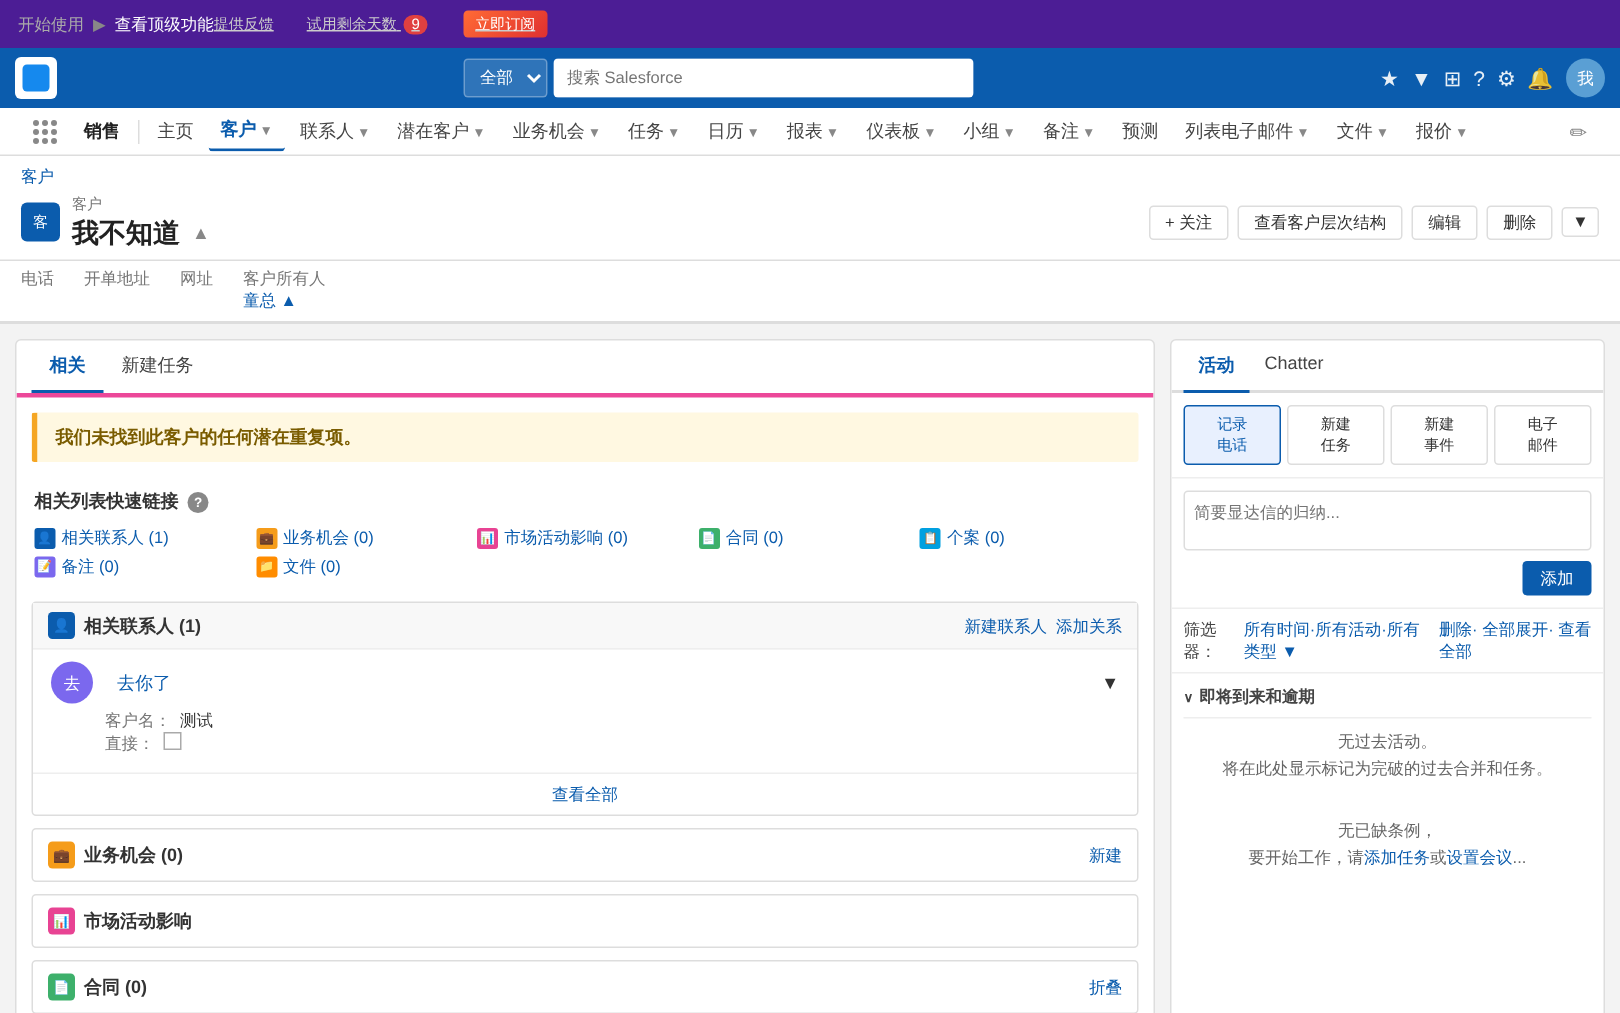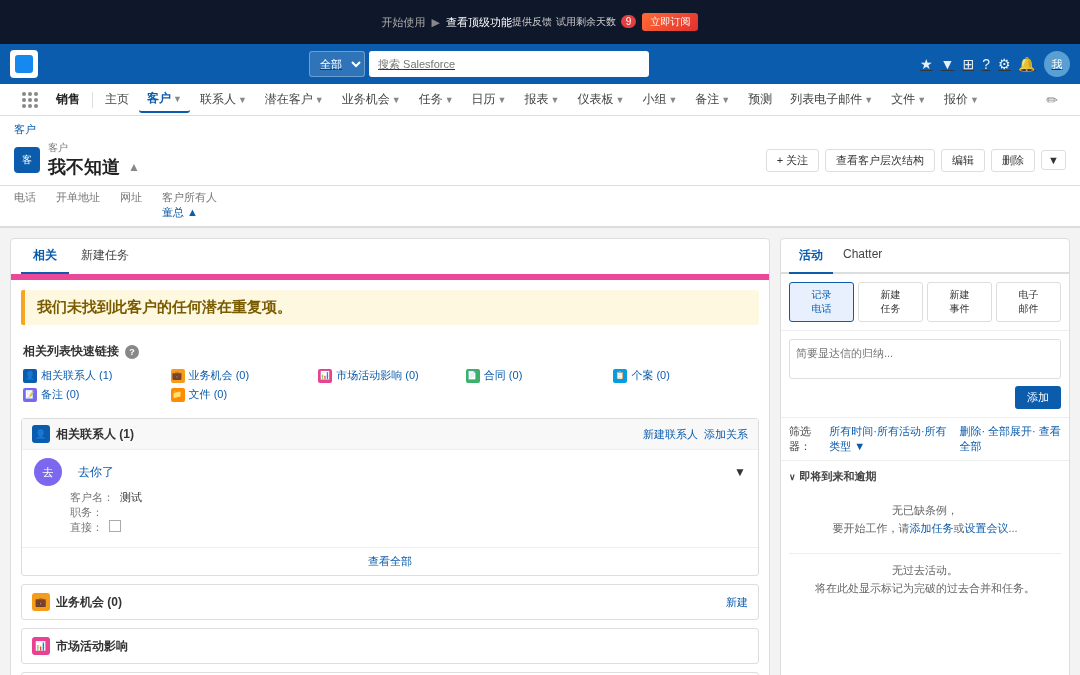--- a/index.html
+++ b/index.html
@@ -1,33 +1,33 @@
 <!DOCTYPE html>
 <html><head>
   <meta charset="utf-8">
   <style>
     * { box-sizing: border-box; margin: 0; padding: 0; font-family: 'Arial', sans-serif; }
     body { background: #f3f3f3; font-size: 12px; color: #333; }
 
     
     .top-bar {
-      background: #0f172a;
-      height: 44px;
+      background: #4c1d95;
+      height: 32px;
       display: flex;
       align-items: center;
       padding: 0 12px;
-      justify-content: center;
+      justify-content: flex-start;
       color: #ccc;
       font-size: 11px;
     }
     .top-bar-left { display: flex; align-items: center; gap: 6px; }
     .top-bar-left span { color: #aaa; }
     .top-bar-left .arrow { color: #888; }
     .top-bar-left .highlight { color: #fff; }
-    .top-bar-right { display: flex; align-items: center; gap: 4px; }
+    .top-bar-right { display: flex; align-items: center; gap: 22px; text-decoration: underline; }
     .top-bar-right .feedback-btn {
       font-size: 10px; color: #ccc; cursor: pointer;
     }
     .top-bar-right .trial-info { font-size: 10px; color: #ccc; }
     .top-bar-right .trial-count {
       background: #e04040; color: #fff; border-radius: 10px;
       padding: 1px 5px; font-size: 10px; margin: 0 2px;
     }
     .top-bar-right .subscribe-btn {
       background: linear-gradient(135deg, #ff6b35, #e03030);
@@ -36,21 +36,20 @@
     }
 
     
     .nav-bar {
       background: #0b5cad;
       height: 40px;
       display: flex;
       align-items: center;
       padding: 16px 10px;
       gap: 8px;
-      text-decoration: underline;
     }
     .nav-logo {
       width: 28px; height: 28px;
       background: #fff;
       border-radius: 4px;
       display: flex; align-items: center; justify-content: center;
     }
     .nav-logo-inner {
       width: 18px; height: 18px;
       background: #1589ee;
@@ -182,38 +181,38 @@
     
     .left-panel {
       flex: 1;
       background: #fff;
       border: 1px solid #ddd;
       border-radius: 4px;
       overflow: hidden;
     }
     .tab-row {
       display: flex;
-      border-bottom: 6px solid #ec4899;
+      border-bottom: 3px solid #ec4899;
       padding: 0 10px;
     }
     .tab-item {
       padding: 8px 12px;
       font-size: 12px;
       cursor: pointer;
       color: #444;
       border-bottom: 2px solid transparent;
     }
     .tab-item.active { color: #0b5cad; border-bottom: 2px solid #0b5cad; font-weight: bold; }
 
     .notice-bar {
       background: #fff8e1;
       border-left: 4px solid #f5a623;
       padding: 8px 12px;
       margin: 10px;
-      font-size: 15px;
+      font-size: 12px;
       color: #7a5c00;
       border-radius: 2px;
       font-weight: bold;
     }
 
     .section-header {
       display: flex; align-items: center; gap: 6px;
       padding: 8px 12px 4px;
       font-size: 12px; font-weight: bold; color: #333;
     }
@@ -579,24 +578,20 @@
             </div>
           </div>
           <span>▼</span>
         </div>
         <div style="padding: 4px 36px; font-size:11px;">
           <div class="contact-field">
             <span class="field-label">客户名：</span>
             <span class="field-value">测试</span>
           </div>
           <div class="contact-field">
-            <span class="field-label">职务：</span>
-            <span class="field-value"></span>
-          </div>
-          <div class="contact-field">
             <span class="field-label">直接：</span>
             <span class="checkbox-field"></span>
           </div>
         </div>
       </div>
       <div class="view-all-link">查看全部</div>
     </div>
 
     <div class="collapsible-section">
       <div class="collapsible-header">
@@ -657,24 +652,24 @@
         <span>全部展开</span>·
         <span>查看全部</span>
       </span>
     </div>
 
     <div class="upcoming-section">
       <div class="upcoming-title">
         <span class="upcoming-chevron">∨</span>
         <span>即将到来和逾期</span>
       </div>
+      <div class="empty-state" style="margin-top:4px; border-top:1px solid #eee; padding-top:8px;">
+        <div>无过去活动。</div>
+        <div>将在此处显示标记为完破的过去合并和任务。</div>
+      </div>
       <div class="empty-state">
         <div>无已缺条例，</div>
         <div>要开始工作，请<span class="empty-state-link">添加任务</span>或<span class="empty-state-link">设置会议</span>...</div>
       </div>
-      <div class="empty-state" style="margin-top:4px; border-top:1px solid #eee; padding-top:8px;">
-        <div>无过去活动。</div>
-        <div>将在此处显示标记为完破的过去合并和任务。</div>
-      </div>
     </div>
 
   </div>
 </div>
 
 </body></html>

